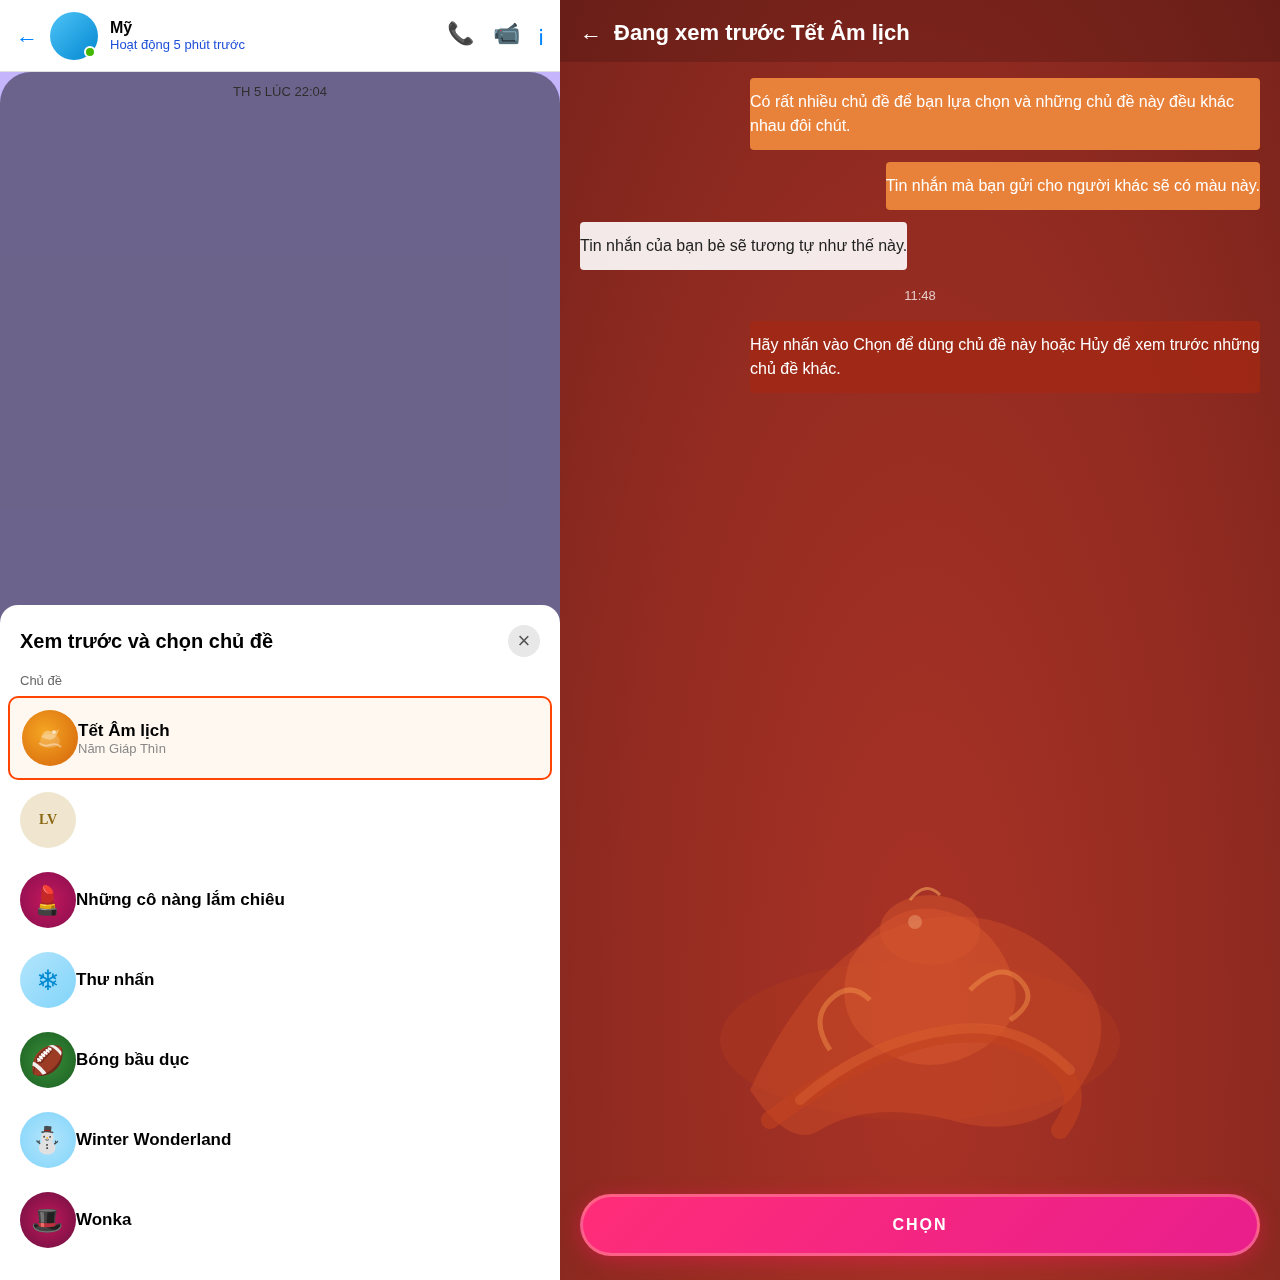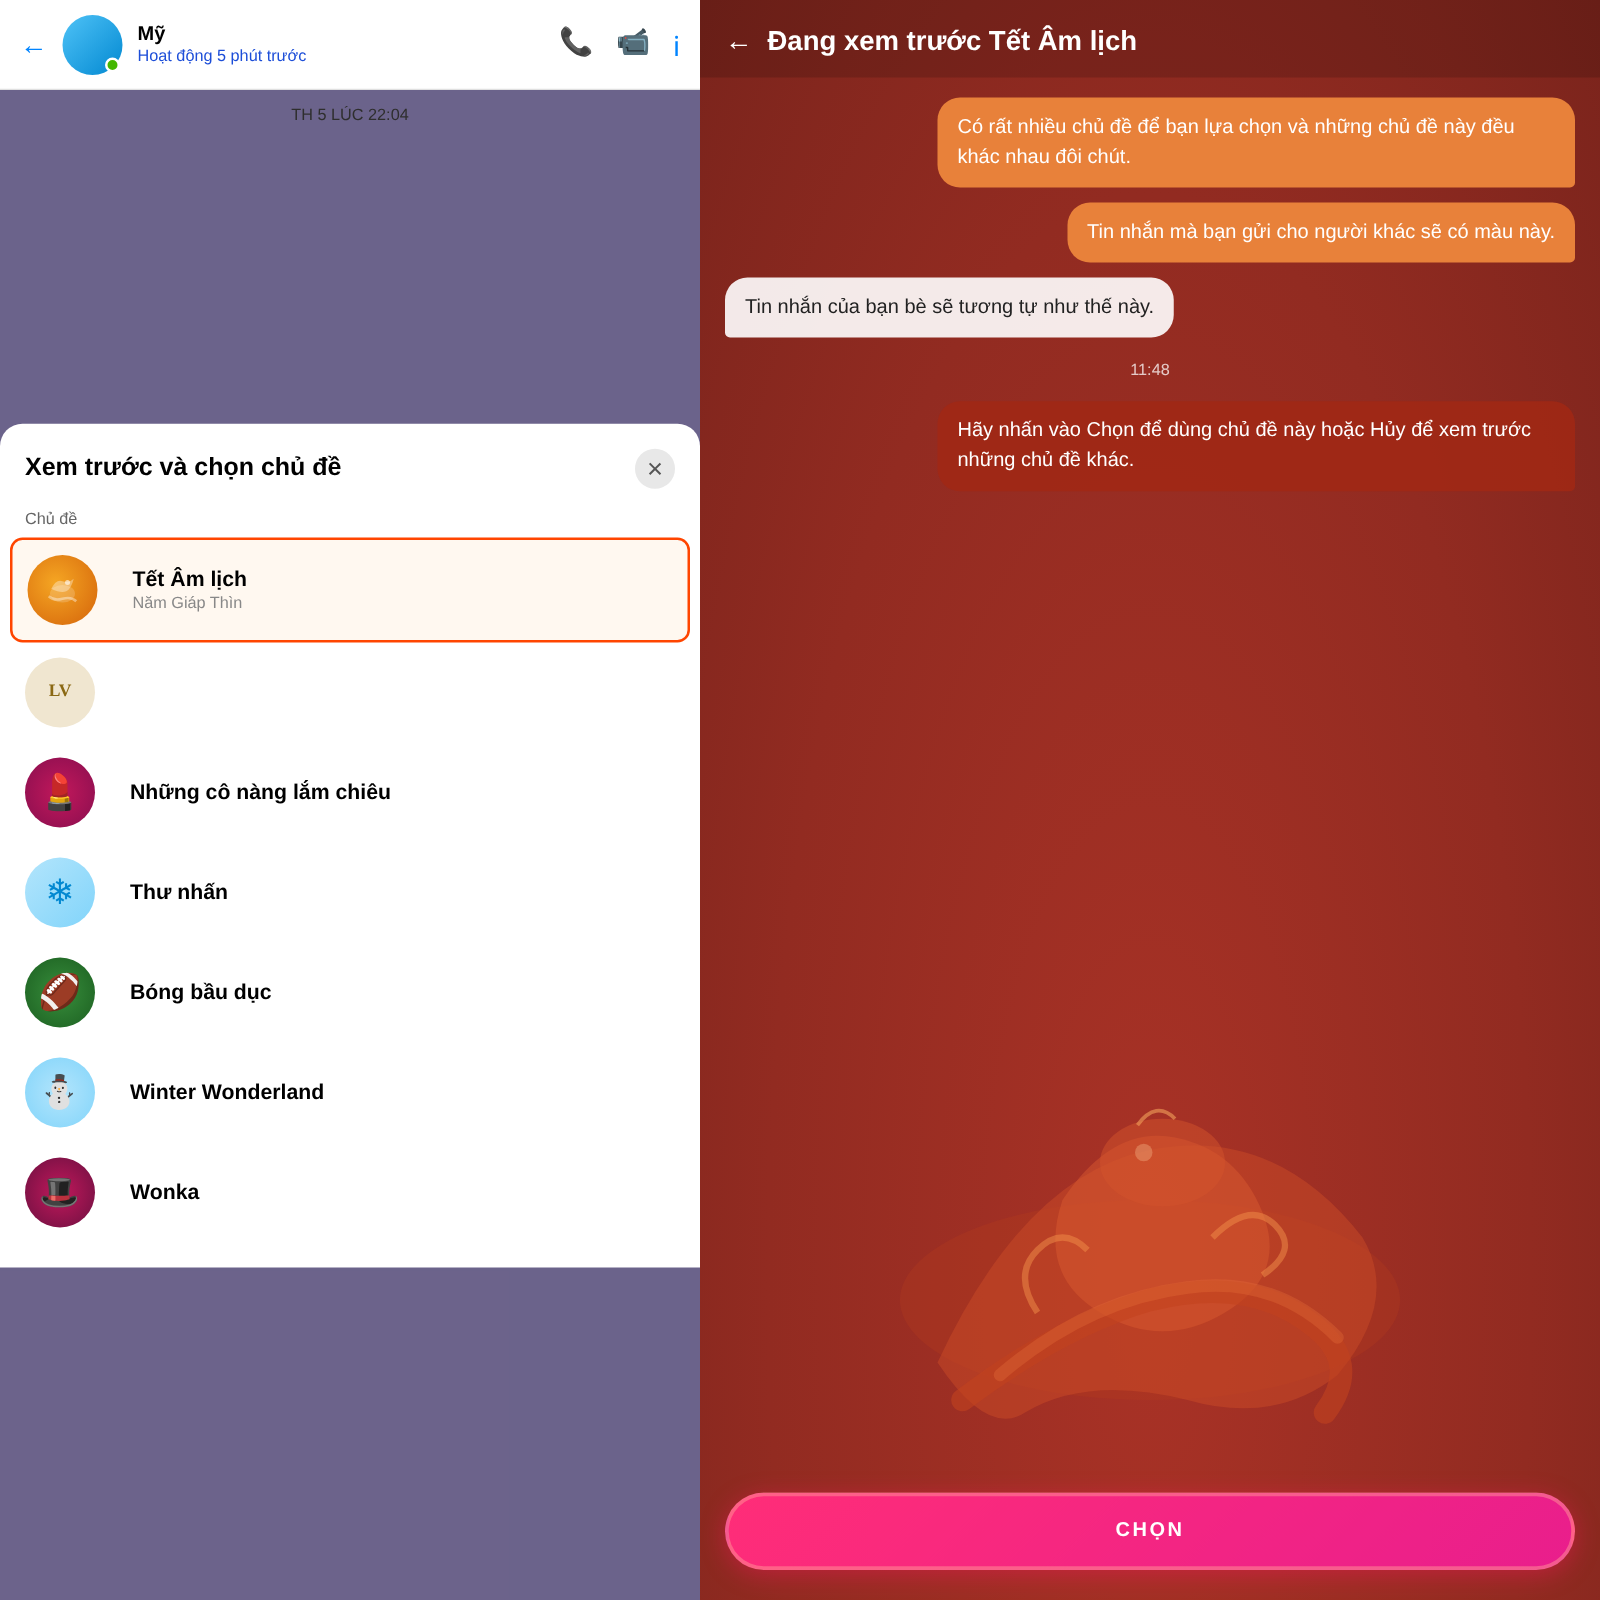--- a/index.html
+++ b/index.html
@@ -89,23 +89,24 @@
       color: #555;
       padding: 12px 0;
     }
 
     
     .modal-overlay {
       position: absolute;
       top: 0; left: 0; right: 0; bottom: 0;
       background: rgba(0,0,0,0.45);
       display: flex;
-      align-items: center;
+      align-items: flex-end;
       justify-content: center;
       z-index: 10;
+      border-radius: 31px;
     }
     .modal-sheet {
       background: #fff;
       border-radius: 18px 18px 0 0;
       width: 100%;
       padding: 20px 0 0 0;
       max-height: 90%;
       overflow-y: auto;
     }
     .modal-header {
@@ -134,21 +135,21 @@
     .modal-section-label {
       font-size: 13px;
       color: #666;
       padding: 4px 20px 8px 20px;
     }
 
     
     .theme-item {
       display: flex;
       align-items: center;
-      gap: 28px;
+      gap: 0;
       padding: 12px 20px;
       cursor: pointer;
       transition: background 0.15s;
     }
     .theme-item.selected {
       background: #fff8f0;
       border: 2px solid #ff4500;
       margin: 0 8px;
       border-radius: 10px;
       padding: 12px 12px;
@@ -266,22 +267,22 @@
       display: flex;
     }
     .bubble-row.sent {
       justify-content: flex-end;
     }
     .bubble-row.received {
       justify-content: flex-start;
     }
     .bubble {
       max-width: 75%;
-      border-radius: 18px;
-      padding: 12px 16px;
+      border-radius: 4px;
+      padding: 12px 0;
       font-size: 16px;
       line-height: 1.5;
     }
     .bubble.sent {
       background: #e8813a;
       color: #fff;
       border-bottom-right-radius: 4px;
     }
     .bubble.received {
       background: rgba(255,255,255,0.9);

